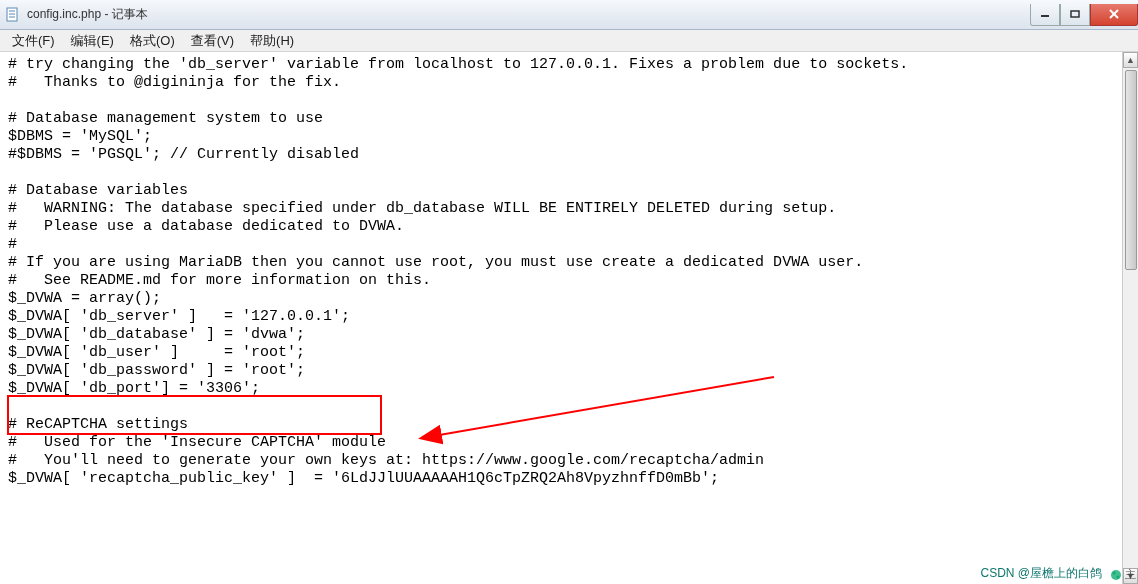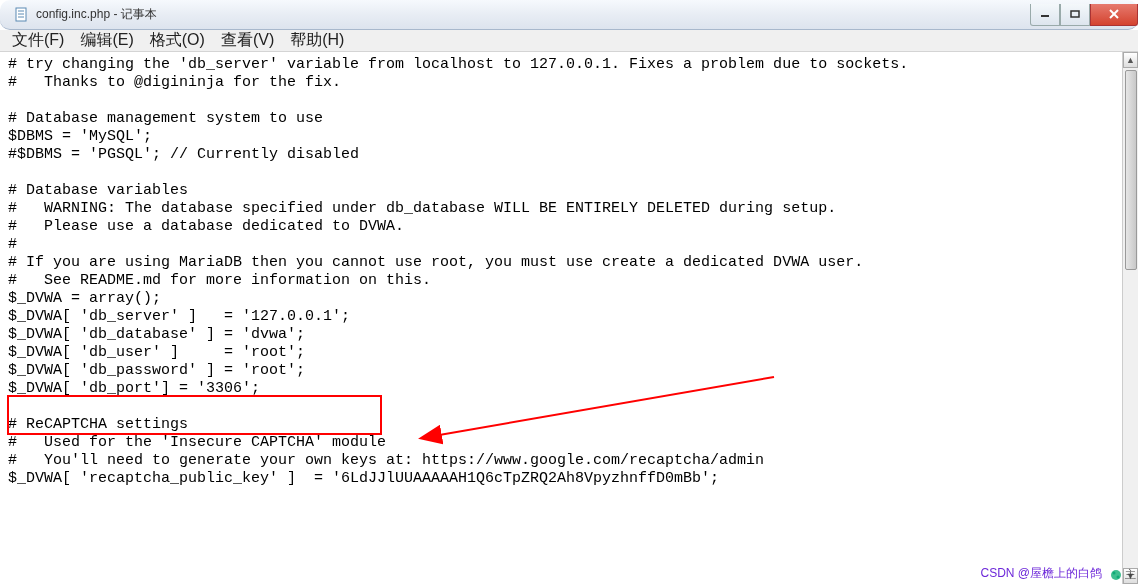--- a/index.html
+++ b/index.html
@@ -11,22 +11,21 @@
       position: relative;
       overflow: hidden;
     }
     .titlebar {
       height: 30px;
       background: linear-gradient(to bottom, #f6f9fd 0%, #e8edf4 50%, #dde4ee 100%);
       border-bottom: 1px solid #a8b8cc;
       display: flex;
       align-items: center;
       justify-content: space-between;
-      padding: 0 0 0 14px;
-      border-radius: 10px;
+      padding: 0 0 0 5px;
     }
     .titlebar-left {
       display: flex;
       align-items: center;
       gap: 6px;
     }
     .app-icon {
       width: 16px;
       height: 16px;
       display: inline-flex;
@@ -66,21 +65,21 @@
     .menubar {
       height: 22px;
       background: #f0f0f0;
       border-bottom: 1px solid #d4d4d4;
       display: flex;
       align-items: center;
       padding-left: 4px;
       gap: 0;
     }
     .menu-item {
-      font-size: 16px;
+      font-size: 13px;
       padding: 2px 8px;
       color: #222;
       cursor: pointer;
     }
     .content-wrap {
       position: relative;
       width: 100%;
       height: calc(584px - 52px);
       overflow: hidden;
       padding-left: 14px;
@@ -136,21 +135,21 @@
     .arrow-svg {
       position: absolute;
       pointer-events: none;
       z-index: 6;
     }
     .watermark {
       position: absolute;
       right: 36px;
       bottom: 2px;
       font-size: 12px;
-      color: #6d28d9;
+      color: #0f766e;
       font-family: "Microsoft YaHei", sans-serif;
       z-index: 10;
     }
     .tray {
       position: absolute;
       right: 2px;
       bottom: 2px;
       display: flex;
       align-items: center;
       gap: 2px;

